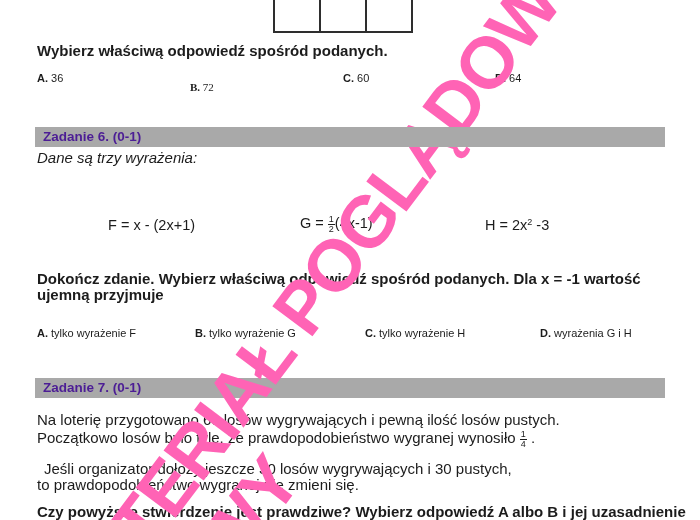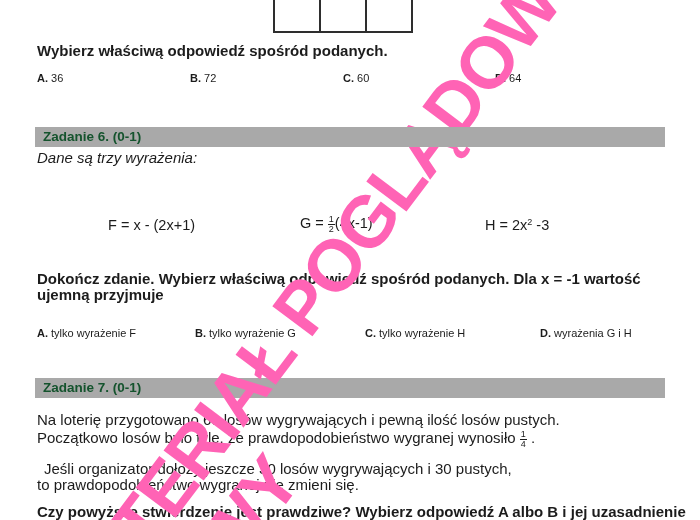--- a/index.html
+++ b/index.html
@@ -16,21 +16,21 @@
   }
   .answer-grid .cell + .cell{margin-left:-2px;}
   
   .t15{font-size:15px; line-height:16px; white-space:nowrap;}
   .bold{font-weight:bold;}
   .opt{font-size:11px; white-space:nowrap;}
   .opt b{font-weight:bold;}
   
   .taskbar{
     position:absolute; left:35px; width:630px; height:20px;
-    background:#a9a9a9; font-size:13.5px; font-weight:bold; color:#14532d;
+    background:#a9a9a9; font-size:13.5px; font-weight:bold; color:#4c1d95;
     line-height:20px; padding-left:8px; box-sizing:border-box; white-space:nowrap;
   }
   .bar-above{z-index:30;}  
   .bar-below{z-index:10;}  
   
   .formula{font-size:14.5px; white-space:nowrap;}
   .frac{display:inline-block; vertical-align:-4px; text-align:center; line-height:1;}
   .frac .num{display:block; font-size:9px; line-height:9px; border-bottom:1px solid #1c1c1c; padding:0 1px;}
   .frac .den{display:block; font-size:9px; line-height:9px; padding:0 1px;}
   sup.pw{font-size:9px; vertical-align:5px; line-height:0;}
@@ -54,21 +54,21 @@
 
     <div class="answer-grid">
       <div class="cell"></div>
       <div class="cell"></div>
       <div class="cell"></div>
     </div>
 
     <div class="abs t15 bold" style="left:37px; top:43px;">Wybierz właściwą odpowiedź spośród podanych.</div>
 
     <div class="abs opt" style="left:37px;  top:72px;"><b>A.</b> <span>36</span></div>
-    <div class="abs opt" style="left:190px; top:72px;"><b>B.</b> <span>72</span></div>
+    <div class="abs opt" style="left:190px; top:81px;font-family:Liberation Serif, serif;"><b>B.</b> <span>72</span></div>
     <div class="abs opt" style="left:343px; top:72px;"><b>C.</b> <span>60</span></div>
     <div class="abs opt" style="left:495px; top:72px;"><b>D.</b> <span>64</span></div>
 
     <div class="abs t15" style="left:37px; top:150px;font-style:italic;">Dane są trzy wyrażenia:</div>
 
     <div class="abs formula" style="left:108px; top:217px;">F = x - (2x+1)</div>
     <div class="abs formula" style="left:300px; top:215px;"><span>G = </span><span class="frac"><span class="num">1</span><span class="den">2</span></span><span>(4x-1)</span></div>
     <div class="abs formula" style="left:485px; top:217px;text-align:right;"><span>H = 2x</span><sup class="pw">2</sup><span> -3</span></div>
 
     <div class="abs t15 bold" style="left:37px; top:271px;">Dokończ zdanie. Wybierz właściwą odpowiedź spośród podanych. Dla x = -1 wartość</div>

